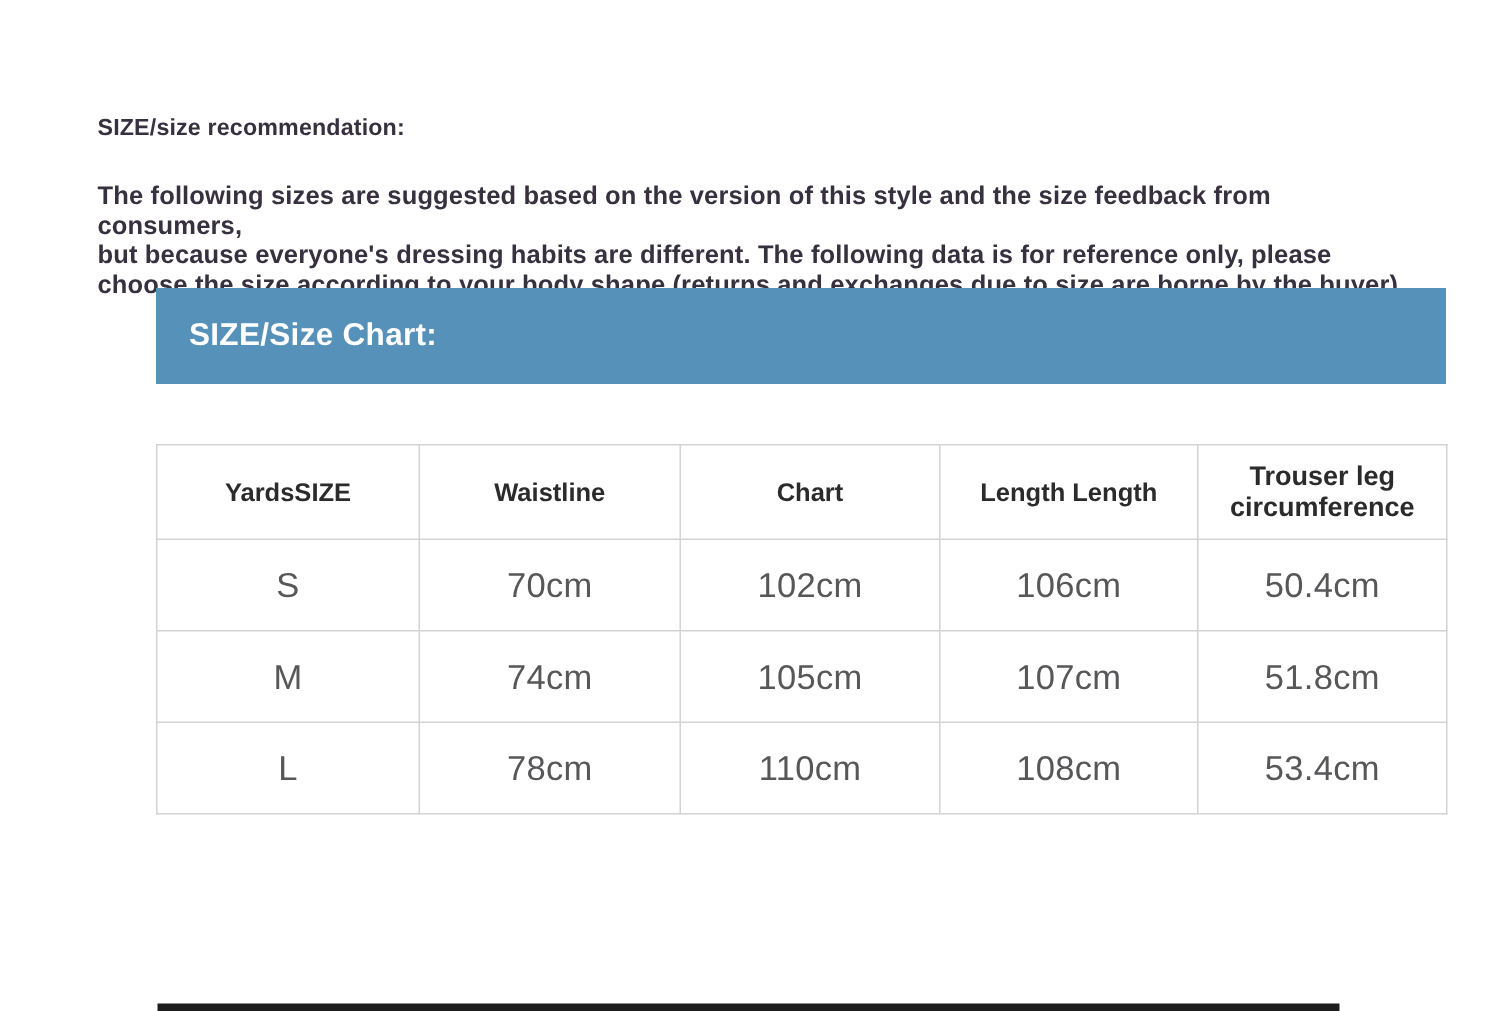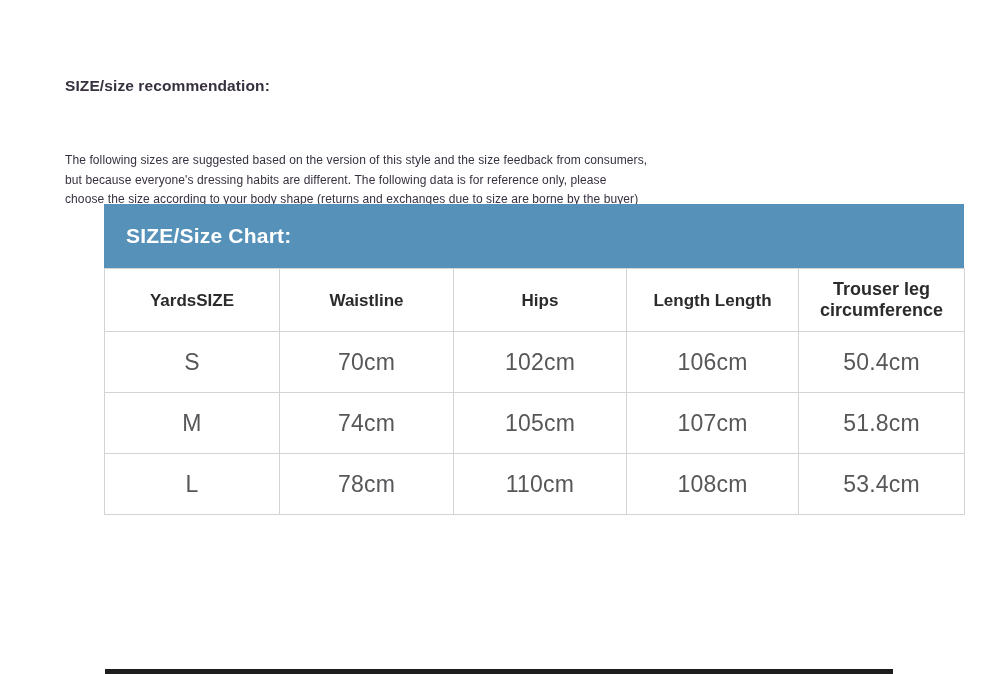--- a/index.html
+++ b/index.html
@@ -19,47 +19,47 @@
     position:relative;overflow:hidden;
   }
   .rec-title{
     position:absolute;left:65px;top:77px;
     font-size:15.5px;font-weight:bold;
     color:var(--c-text-dark);
     letter-spacing:0.1px;
   }
   .rec-body{
     position:absolute;left:65px;top:121px;width:880px;
-    font-size:12px;font-weight:normal;
+    font-size:17px;font-weight:bold;
     color:var(--c-text-dark);
     line-height:19.5px;
     white-space:pre-line;
     letter-spacing:0.1px;
-    margin-top:30px;
   }
   .chart{
-    position:absolute;left:68px;top:204px;width:860px;padding-left:36px;
+    position:absolute;left:68px;top:192px;width:860px;padding-left:36px;
   }
   .chart-header{
     height:64px;
     background:var(--c-blue);
     color:#ffffff;
     font-weight:bold;
     font-size:21px;
     line-height:64px;
     padding-left:22px;
     box-sizing:border-box;
     letter-spacing:0.2px;
   }
   table.size-table{
     width:860px;
     border-collapse:collapse;
     table-layout:fixed;
     border:1px solid var(--c-outer-border);
     border-bottom-color:#bdbdbd;
+    margin-top:40px;
   }
   table.size-table th, table.size-table td{
     border:1px solid var(--c-border);
     text-align:center;
     vertical-align:middle;
     padding:0 8px;
     box-sizing:border-box;
   }
   table.size-table th{
     height:63px;
@@ -104,21 +104,21 @@
           <col style="width: 175px;">
           <col style="width: 174px;">
           <col style="width: 173px;">
           <col style="width: 172px;">
           <col style="width: 166px;">
         </colgroup>
       <thead>
         <tr id="size-table-head-row">
             <th>YardsSIZE</th>
             <th>Waistline</th>
-            <th>Hips</th>
+            <th>Chart</th>
             <th>Length Length</th>
             <th class="th-last">Trouser leg circumference</th>
           </tr>
       </thead>
       <tbody id="size-table-body">
           <tr>
             <td>S</td>
             <td>70cm</td>
             <td>102cm</td>
             <td>106cm</td>

